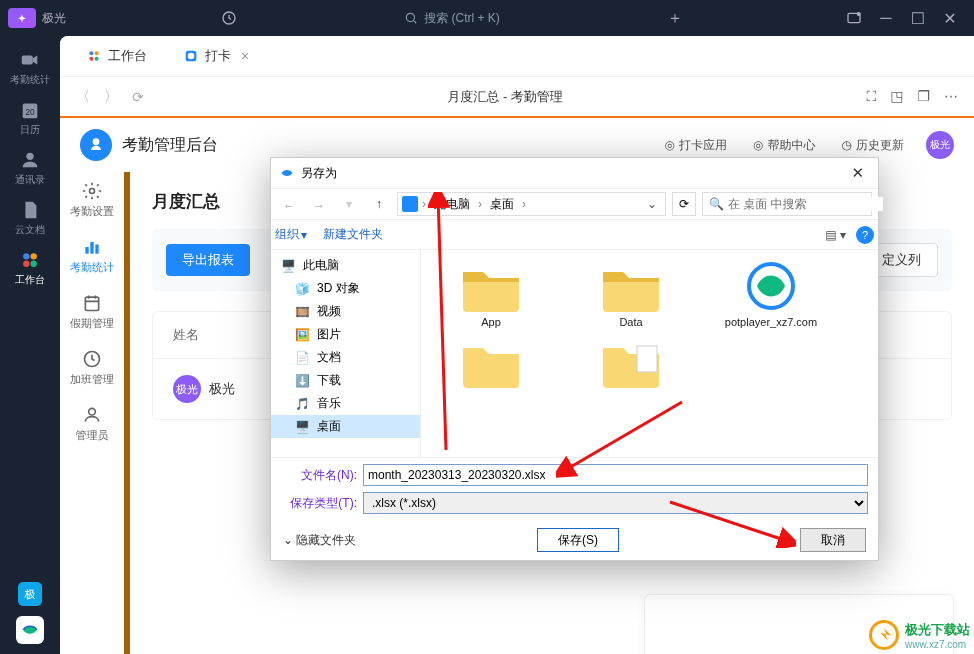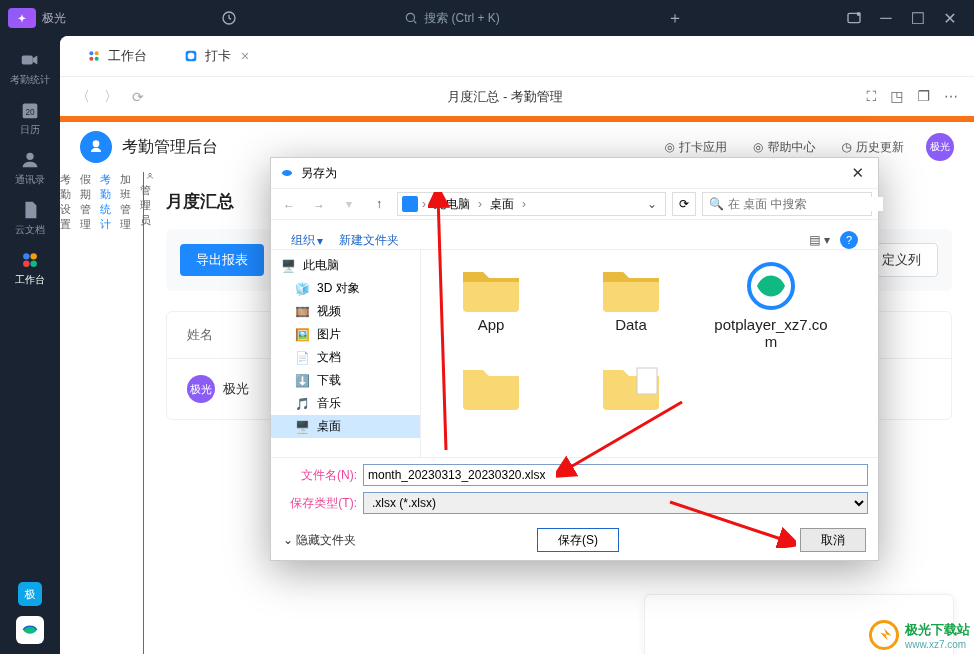--- a/index.html
+++ b/index.html
@@ -22,28 +22,28 @@
 .tabs{height:40px;background:#fff;display:flex;align-items:center;padding:0 12px;gap:8px}
 .tab{display:flex;align-items:center;gap:6px;padding:0 14px;height:40px;font-size:13px;color:#333;cursor:pointer}
 .tab.sel{font-weight:500}
 .tab-close{margin-left:4px;color:#999;font-size:14px}
 .tab-ic{width:16px;height:16px}
 .navrow{height:40px;background:#fff;display:flex;align-items:center;padding:0 16px;gap:14px;border-top:1px solid #eee}
 .navarrow{color:#aaa;font-size:14px;display:inline-block;cursor:pointer}
 .navtitle{flex:1;text-align:center;font-size:13px;color:#333}
 .navicons{display:flex;gap:14px;color:#666}
 .navicons span{cursor:pointer;font-size:14px}
-.apphdr{height:56px;background:#fff;display:flex;align-items:center;padding:0 20px;gap:10px;border-top:6px solid #f97316}
+.apphdr{height:56px;background:#fff;display:flex;align-items:center;padding:0 20px;gap:10px;border-top:2px solid #f97316}
 .apphdr-logo{width:32px;height:32px;background:#1e88ff;border-radius:50%;display:flex;align-items:center;justify-content:center}
 .apphdr-title{font-size:16px;font-weight:500;color:#222}
 .apphdr-sp{flex:1}
 .apphdr-link{display:flex;align-items:center;gap:4px;color:#555;font-size:12px;cursor:pointer}
 .apphdr-av{width:28px;height:28px;background:#8b5cf6;border-radius:50%;display:flex;align-items:center;justify-content:center;color:#fff;font-size:10px;margin-left:12px}
 .content{flex:1;display:flex;background:#fff}
-.sidebar{width:84px;border-right:1px solid #a16207;display:flex;flex-direction:row}
+.sidebar{width:70px;border-right:6px solid #a16207;display:flex;flex-direction:column}
 .sb-item{height:56px;display:flex;flex-direction:column;align-items:center;justify-content:center;gap:3px;font-size:11px;color:#666;cursor:pointer}
 .sb-item.act{color:#1e88ff}
 .sb-item svg{width:20px;height:20px}
 .main{flex:1;padding:18px 22px;position:relative}
 .mtitle{font-size:17px;font-weight:600;color:#222;margin-bottom:16px}
 .mbar{background:#f8f9fb;border-radius:6px;padding:14px;display:flex;align-items:center;gap:10px}
 .blue-btn{background:#1e88ff;color:#fff;border:none;padding:7px 16px;border-radius:4px;font-size:13px;cursor:pointer}
 .white-btn{background:#fff;color:#333;border:1px solid #ddd;padding:7px 16px;border-radius:4px;font-size:13px;cursor:pointer;display:flex;align-items:center;gap:4px}
 .tbl{margin-top:20px;background:#fff;border:1px solid #f0f0f0;border-radius:6px}
 .tbl-hdr{display:flex;padding:14px 20px;font-size:13px;color:#666;border-bottom:1px solid #f0f0f0}
@@ -61,36 +61,36 @@
 .dlg-nav-btn{width:24px;height:24px;display:flex;align-items:center;justify-content:center;color:#999;cursor:pointer}
 .dlg-nav-btn.en{color:#333}
 .dlg-bread{flex:1;display:flex;align-items:center;border:1px solid #ddd;height:24px;padding:0 4px;gap:4px;background:#fff}
 .dlg-bread-ic{width:16px;height:16px;background:#1e88ff;border-radius:2px}
 .dlg-bread-seg{padding:0 4px;cursor:pointer}
 .dlg-bread-sep{color:#888}
 .dlg-bread-drop{margin-left:auto;color:#555;cursor:pointer;padding:0 4px}
 .dlg-refresh{width:24px;height:24px;display:flex;align-items:center;justify-content:center;border:1px solid #ddd;cursor:pointer}
 .dlg-search{width:170px;height:24px;border:1px solid #ddd;display:flex;align-items:center;padding:0 6px;gap:4px;color:#888}
 .dlg-search input{border:none;outline:none;flex:1;font-size:12px}
-.dlg-toolbar{height:30px;display:flex;align-items:flex-end;padding:0 20px;gap:16px;border-bottom:1px solid #eee;background:#fff}
+.dlg-toolbar{height:30px;display:flex;align-items:center;padding:0 4px;gap:16px;border-bottom:1px solid #eee;background:#fff}
 .dlg-tool{color:#1e66c9;cursor:pointer;display:flex;align-items:center;gap:2px}
 .dlg-tool-right{margin-left:auto;display:flex;gap:10px;align-items:center}
 .dlg-view-ic{cursor:pointer;color:#555}
 .dlg-help{width:18px;height:18px;background:#1e88ff;border-radius:50%;color:#fff;display:flex;align-items:center;justify-content:center;font-size:11px;cursor:pointer}
 .dlg-body{flex:1;display:flex;overflow:hidden}
 .dlg-tree{width:150px;border-right:1px solid #eee;padding:4px 0;overflow:auto}
 .tree-item{display:flex;align-items:center;gap:6px;padding:3px 10px;cursor:pointer}
 .tree-item.sel{background:#cde8ff}
 .tree-ic{width:16px;height:16px;display:flex;align-items:center;justify-content:center}
 .dlg-files{flex:1;display:flex;flex-wrap:wrap;align-content:flex-start;padding:10px;gap:8px 20px;overflow:auto}
 .file-item{width:120px;display:flex;flex-direction:column;align-items:center;cursor:pointer}
 .folder-ic{width:64px;height:52px;margin-bottom:4px}
-.file-name{font-size:15px;text-align:center;color:#222;word-break:break-all}
+.file-name{font-size:11px;text-align:center;color:#222;word-break:break-all}
 .dlg-fields{padding:6px 10px;display:grid;grid-template-columns:76px 1fr;gap:6px 6px;align-items:center;border-top:1px solid #eee}
-.dlg-fields label{text-align:right;color:#ec4899}
+.dlg-fields label{text-align:right;color:#6d28d9}
 .dlg-fields select,.dlg-fields input{height:22px;border:1px solid #7a9ec9;padding:0 4px;font-size:12px;width:100%}
 .dlg-foot{height:40px;display:flex;align-items:center;padding:0 12px;gap:10px}
 .dlg-hide{color:#333;cursor:pointer;display:flex;align-items:center;gap:3px}
 .dlg-btn{margin-left:auto;height:24px;padding:0 20px;border:1px solid #999;background:#e9e9e9;cursor:pointer;font-size:12px}
 .dlg-btn.primary{border:1px solid #1e66c9;background:#fff}
 
 .arrow{position:absolute;pointer-events:none;z-index:20}
 .watermark{position:absolute;right:4px;bottom:4px;display:flex;align-items:center;gap:6px;font-size:13px;font-weight:bold;color:#18a34a;z-index:30}
 .watermark .wm-sub{font-size:10px;color:#5aa;font-weight:400}
 .wm-badge{width:30px;height:30px;border-radius:50%;border:3px solid #f59e0b;display:flex;align-items:center;justify-content:center}
@@ -236,34 +236,34 @@
     </div>
     <div class="content">
       <div class="sidebar">
         <div class="sb-item">
             <svg viewBox="0 0 24 24" fill="none" stroke="currentColor" stroke-width="2">
               <circle cx="12" cy="12" r="3"></circle>
               <path d="M12 2v3m0 14v3M4 12H1m22 0h-3M6 6l-2-2m16 16-2-2M6 18l-2 2M20 4l-2 2"></path>
             </svg>
             <span>考勤设置</span>
           </div>
-        <div class="sb-item">
-            <svg viewBox="0 0 24 24" fill="none" stroke="currentColor" stroke-width="2">
-              <rect x="4" y="5" width="16" height="16" rx="2"></rect>
-              <path d="M4 10h16M8 3v4m8-4v4"></path>
-            </svg>
-            <span>假期管理</span>
-          </div>
         <div class="sb-item act">
             <svg viewBox="0 0 24 24" fill="currentColor">
               <rect x="4" y="12" width="4" height="8"></rect>
               <rect x="10" y="6" width="4" height="14"></rect>
               <rect x="16" y="9" width="4" height="11"></rect>
             </svg>
             <span>考勤统计</span>
+          </div>
+        <div class="sb-item">
+            <svg viewBox="0 0 24 24" fill="none" stroke="currentColor" stroke-width="2">
+              <rect x="4" y="5" width="16" height="16" rx="2"></rect>
+              <path d="M4 10h16M8 3v4m8-4v4"></path>
+            </svg>
+            <span>假期管理</span>
           </div>
         <div class="sb-item">
             <svg viewBox="0 0 24 24" fill="none" stroke="currentColor" stroke-width="2">
               <circle cx="12" cy="12" r="9"></circle>
               <path d="M12 7v5l3 2"></path>
             </svg>
             <span>加班管理</span>
           </div>
         <div class="sb-item">
             <svg viewBox="0 0 24 24" fill="none" stroke="currentColor" stroke-width="2">

